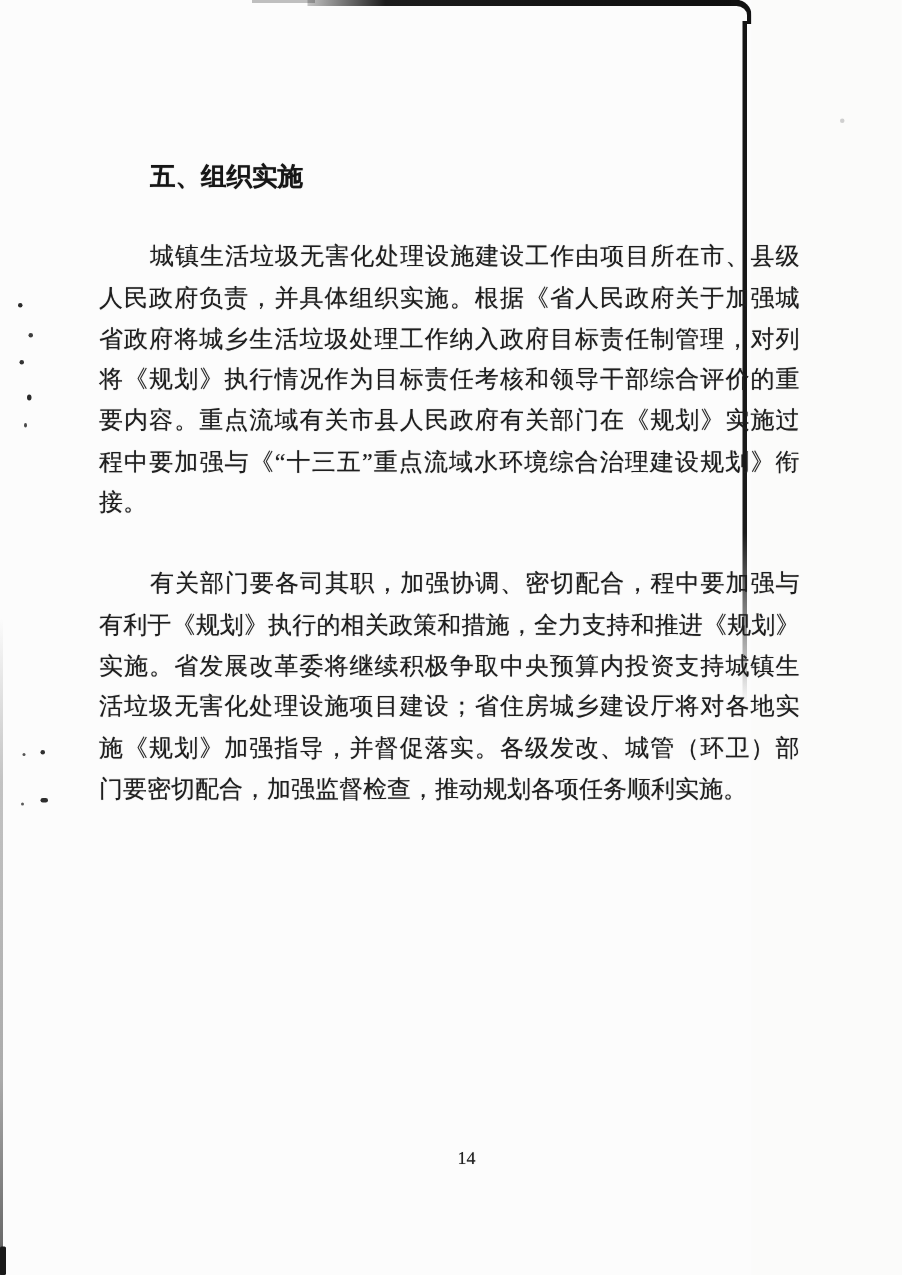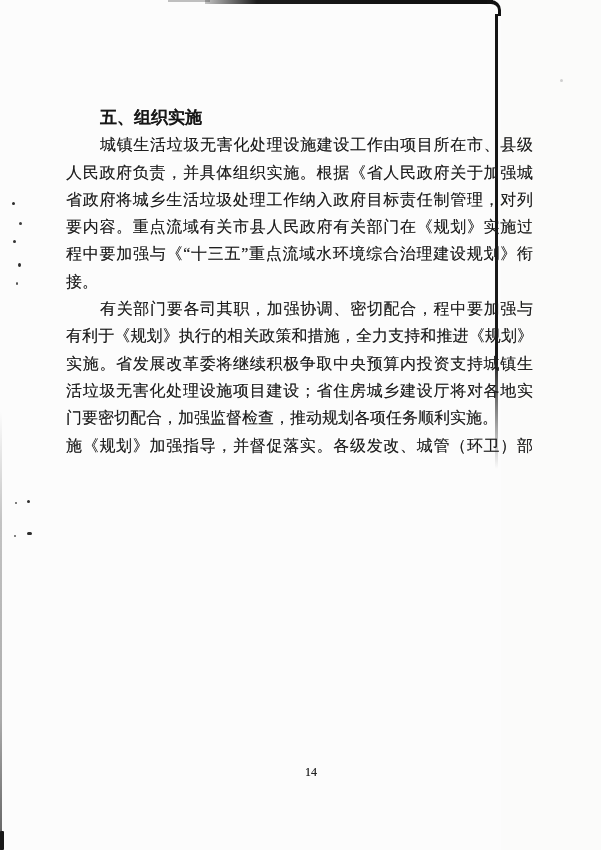--- a/index.html
+++ b/index.html
@@ -20,21 +20,21 @@
     font-size:16px;
     text-shadow:0 0 0.6px rgba(30,30,30,0.55);
   }
   .line{
     height:27.3px;line-height:27.3px;
     text-align:justify;
     text-align-last:justify;
     text-justify:inter-character;
     white-space:normal;
   }
-  .line.indent{text-indent:34px;}
+  .line.indent{text-indent:34px;margin-top:27px;}
   .line.last{text-align-last:left;}
   .heading{
     font-family:"Liberation Sans","DejaVu Sans",sans-serif;
     font-weight:700;
     font-size:17px;
     color:#161616;
     text-indent:34px;
     text-align-last:left;
   }
   .page-number{
@@ -79,27 +79,28 @@
   <div class="speck" style="left:14px;top:535px;width:2px;height:2px;background:#5a5a5a;"></div>
   <div class="speck" style="left:27px;top:532px;width:5px;height:3px;border-radius:2px;background:#2e2e2e;"></div>
   <div class="speck" style="left:560px;top:79px;width:3px;height:3px;background:#cfcfcf;"></div>
 
   <div class="content">
     <div class="line heading">五、组织实施</div>
 
     <div class="line indent">城镇生活垃圾无害化处理设施建设工作由项目所在市、县级</div>
     <div class="line">人民政府负责，并具体组织实施。根据《省人民政府关于加强城</div>
     <div class="line">省政府将城乡生活垃圾处理工作纳入政府目标责任制管理，对列</div>
+    <div class="line">将《规划》执行情况作为目标责任考核和领导干部综合评价的重</div>
     <div class="line">要内容。重点流域有关市县人民政府有关部门在《规划》实施过</div>
     <div class="line">程中要加强与《“十三五”重点流域水环境综合治理建设规划》衔</div>
     <div class="line last">接。</div>
 
     <div class="line indent">有关部门要各司其职，加强协调、密切配合，程中要加强与</div>
     <div class="line">有利于《规划》执行的相关政策和措施，全力支持和推进《规划》</div>
     <div class="line">实施。省发展改革委将继续积极争取中央预算内投资支持城镇生</div>
     <div class="line">活垃圾无害化处理设施项目建设；省住房城乡建设厅将对各地实</div>
+    <div class="line">施《规划》加强指导，并督促落实。各级发改、城管（环卫）部</div>
     <div class="line last">门要密切配合，加强监督检查，推动规划各项任务顺利实施。</div>
-    <div class="line">施《规划》加强指导，并督促落实。各级发改、城管（环卫）部</div>
   </div>
 
   <div class="page-number">14</div>
 
 </div>
 
 </body></html>

